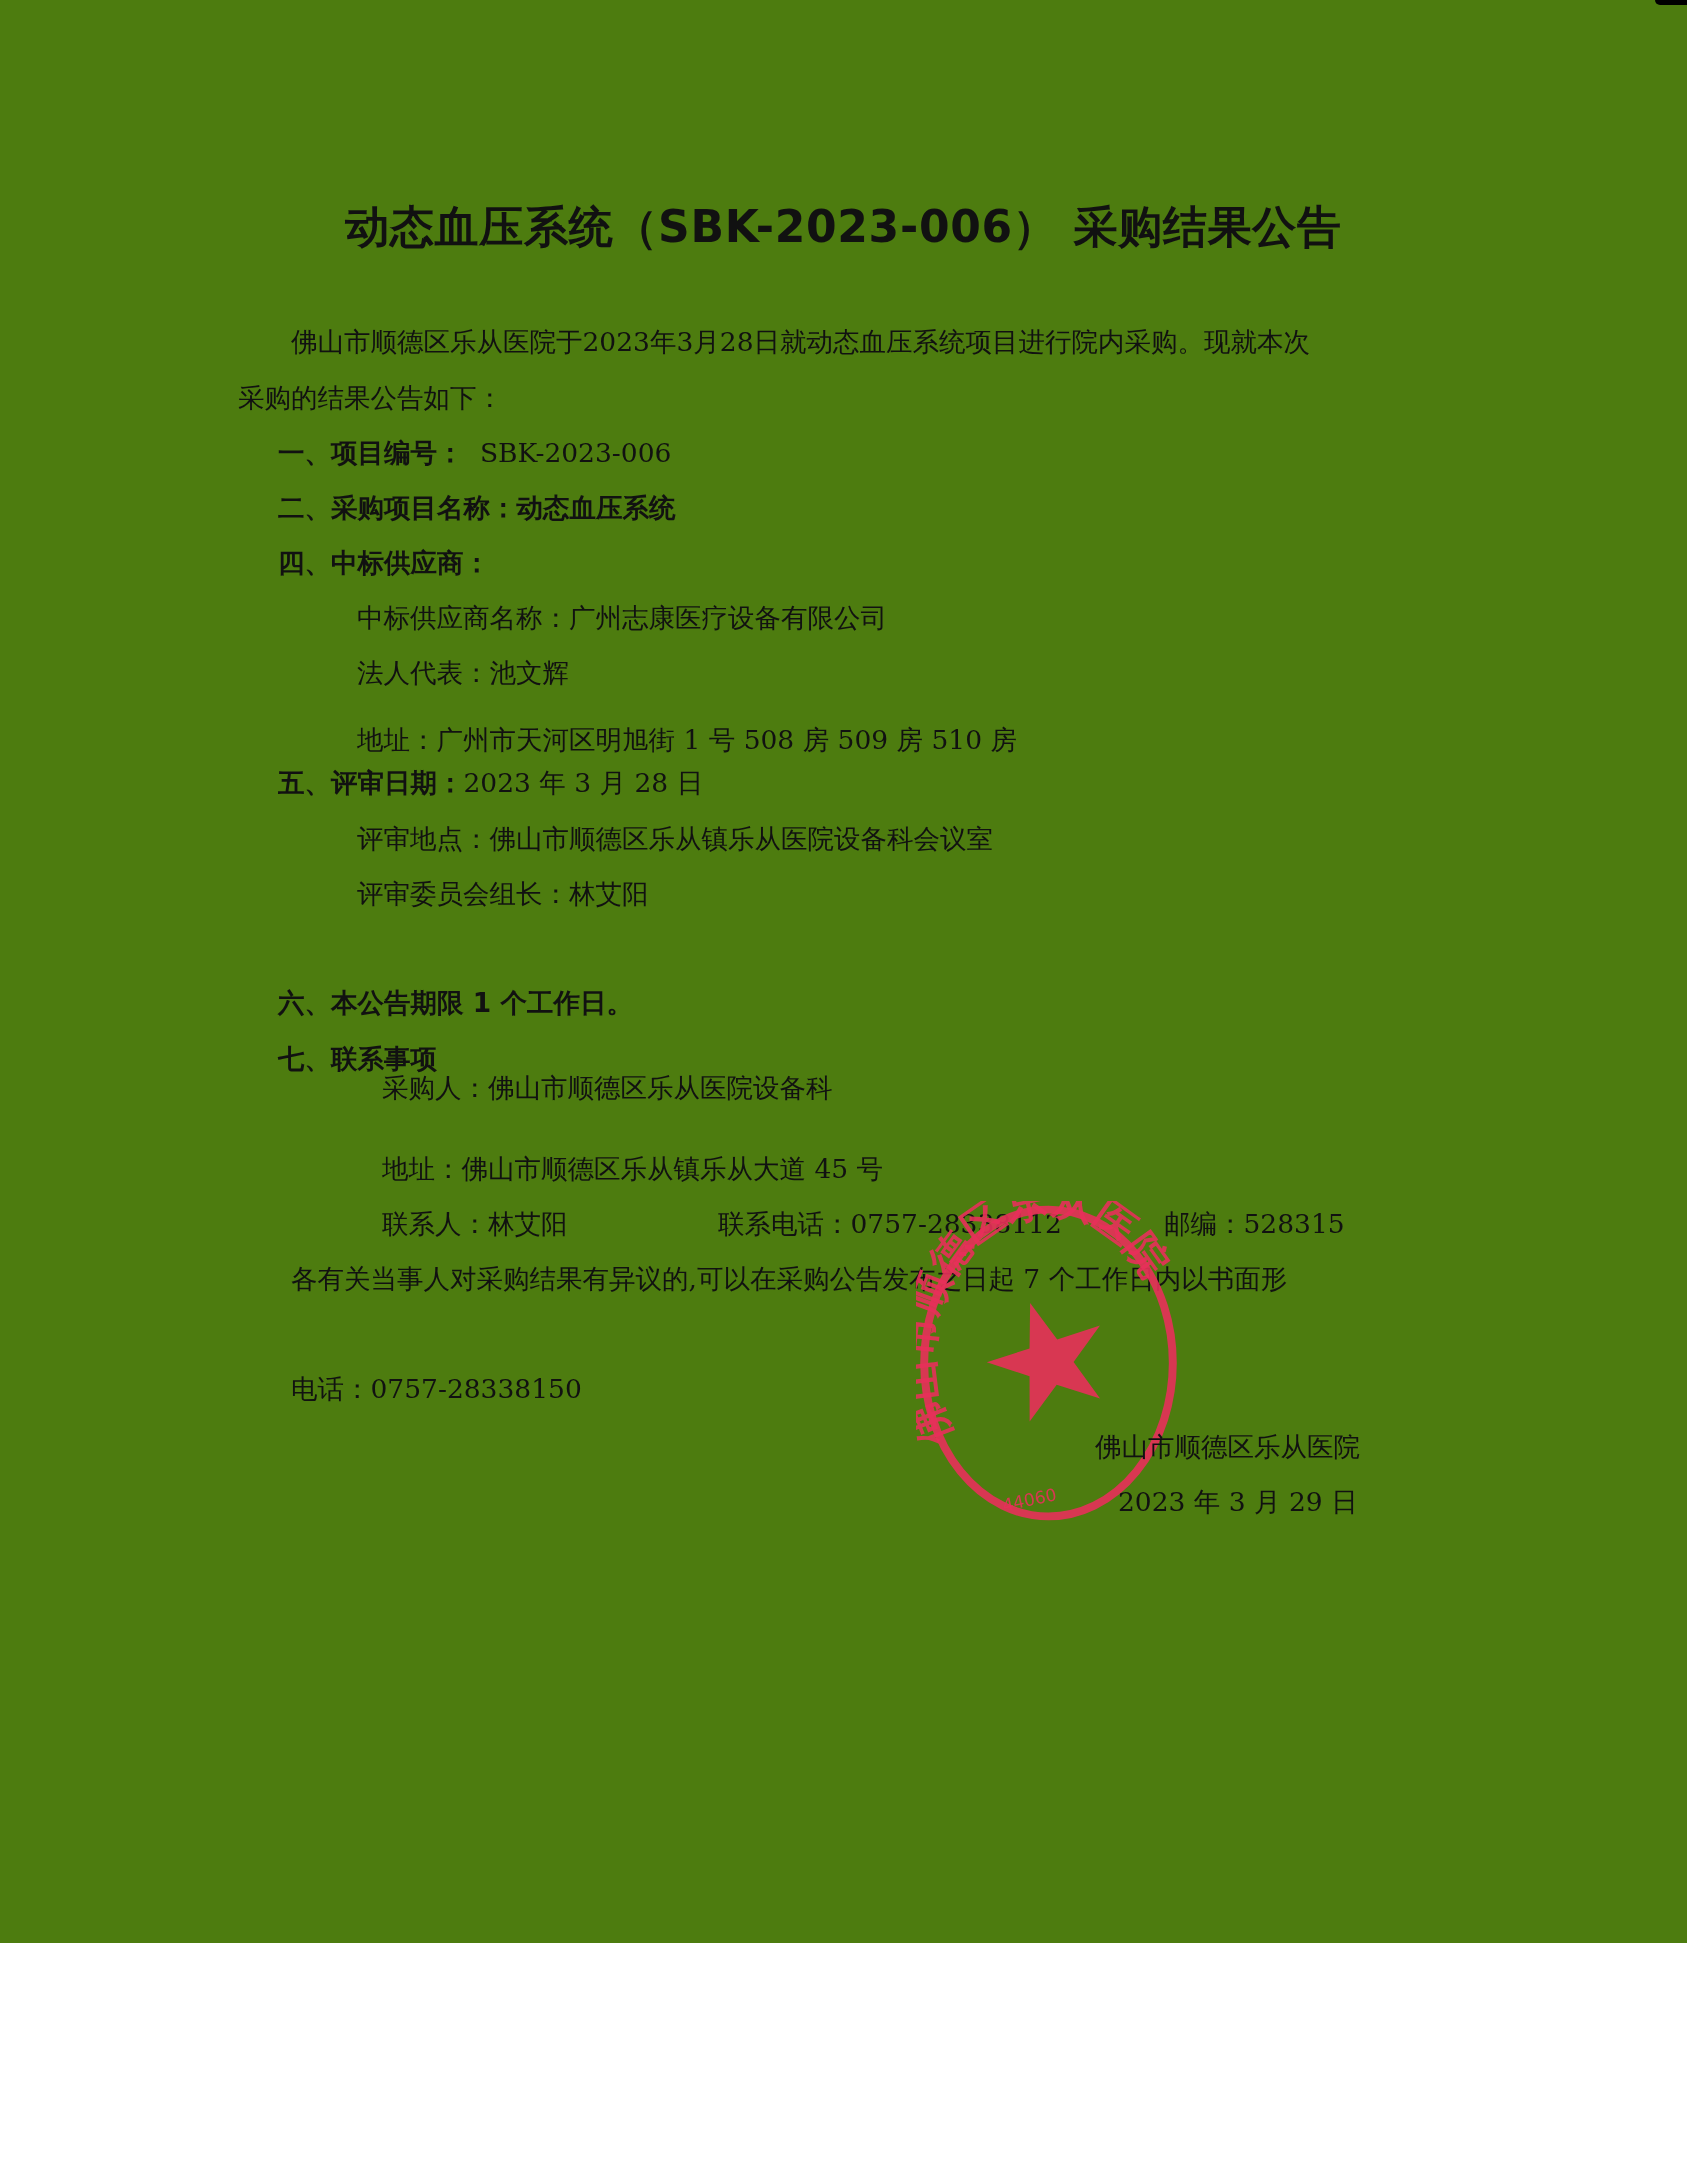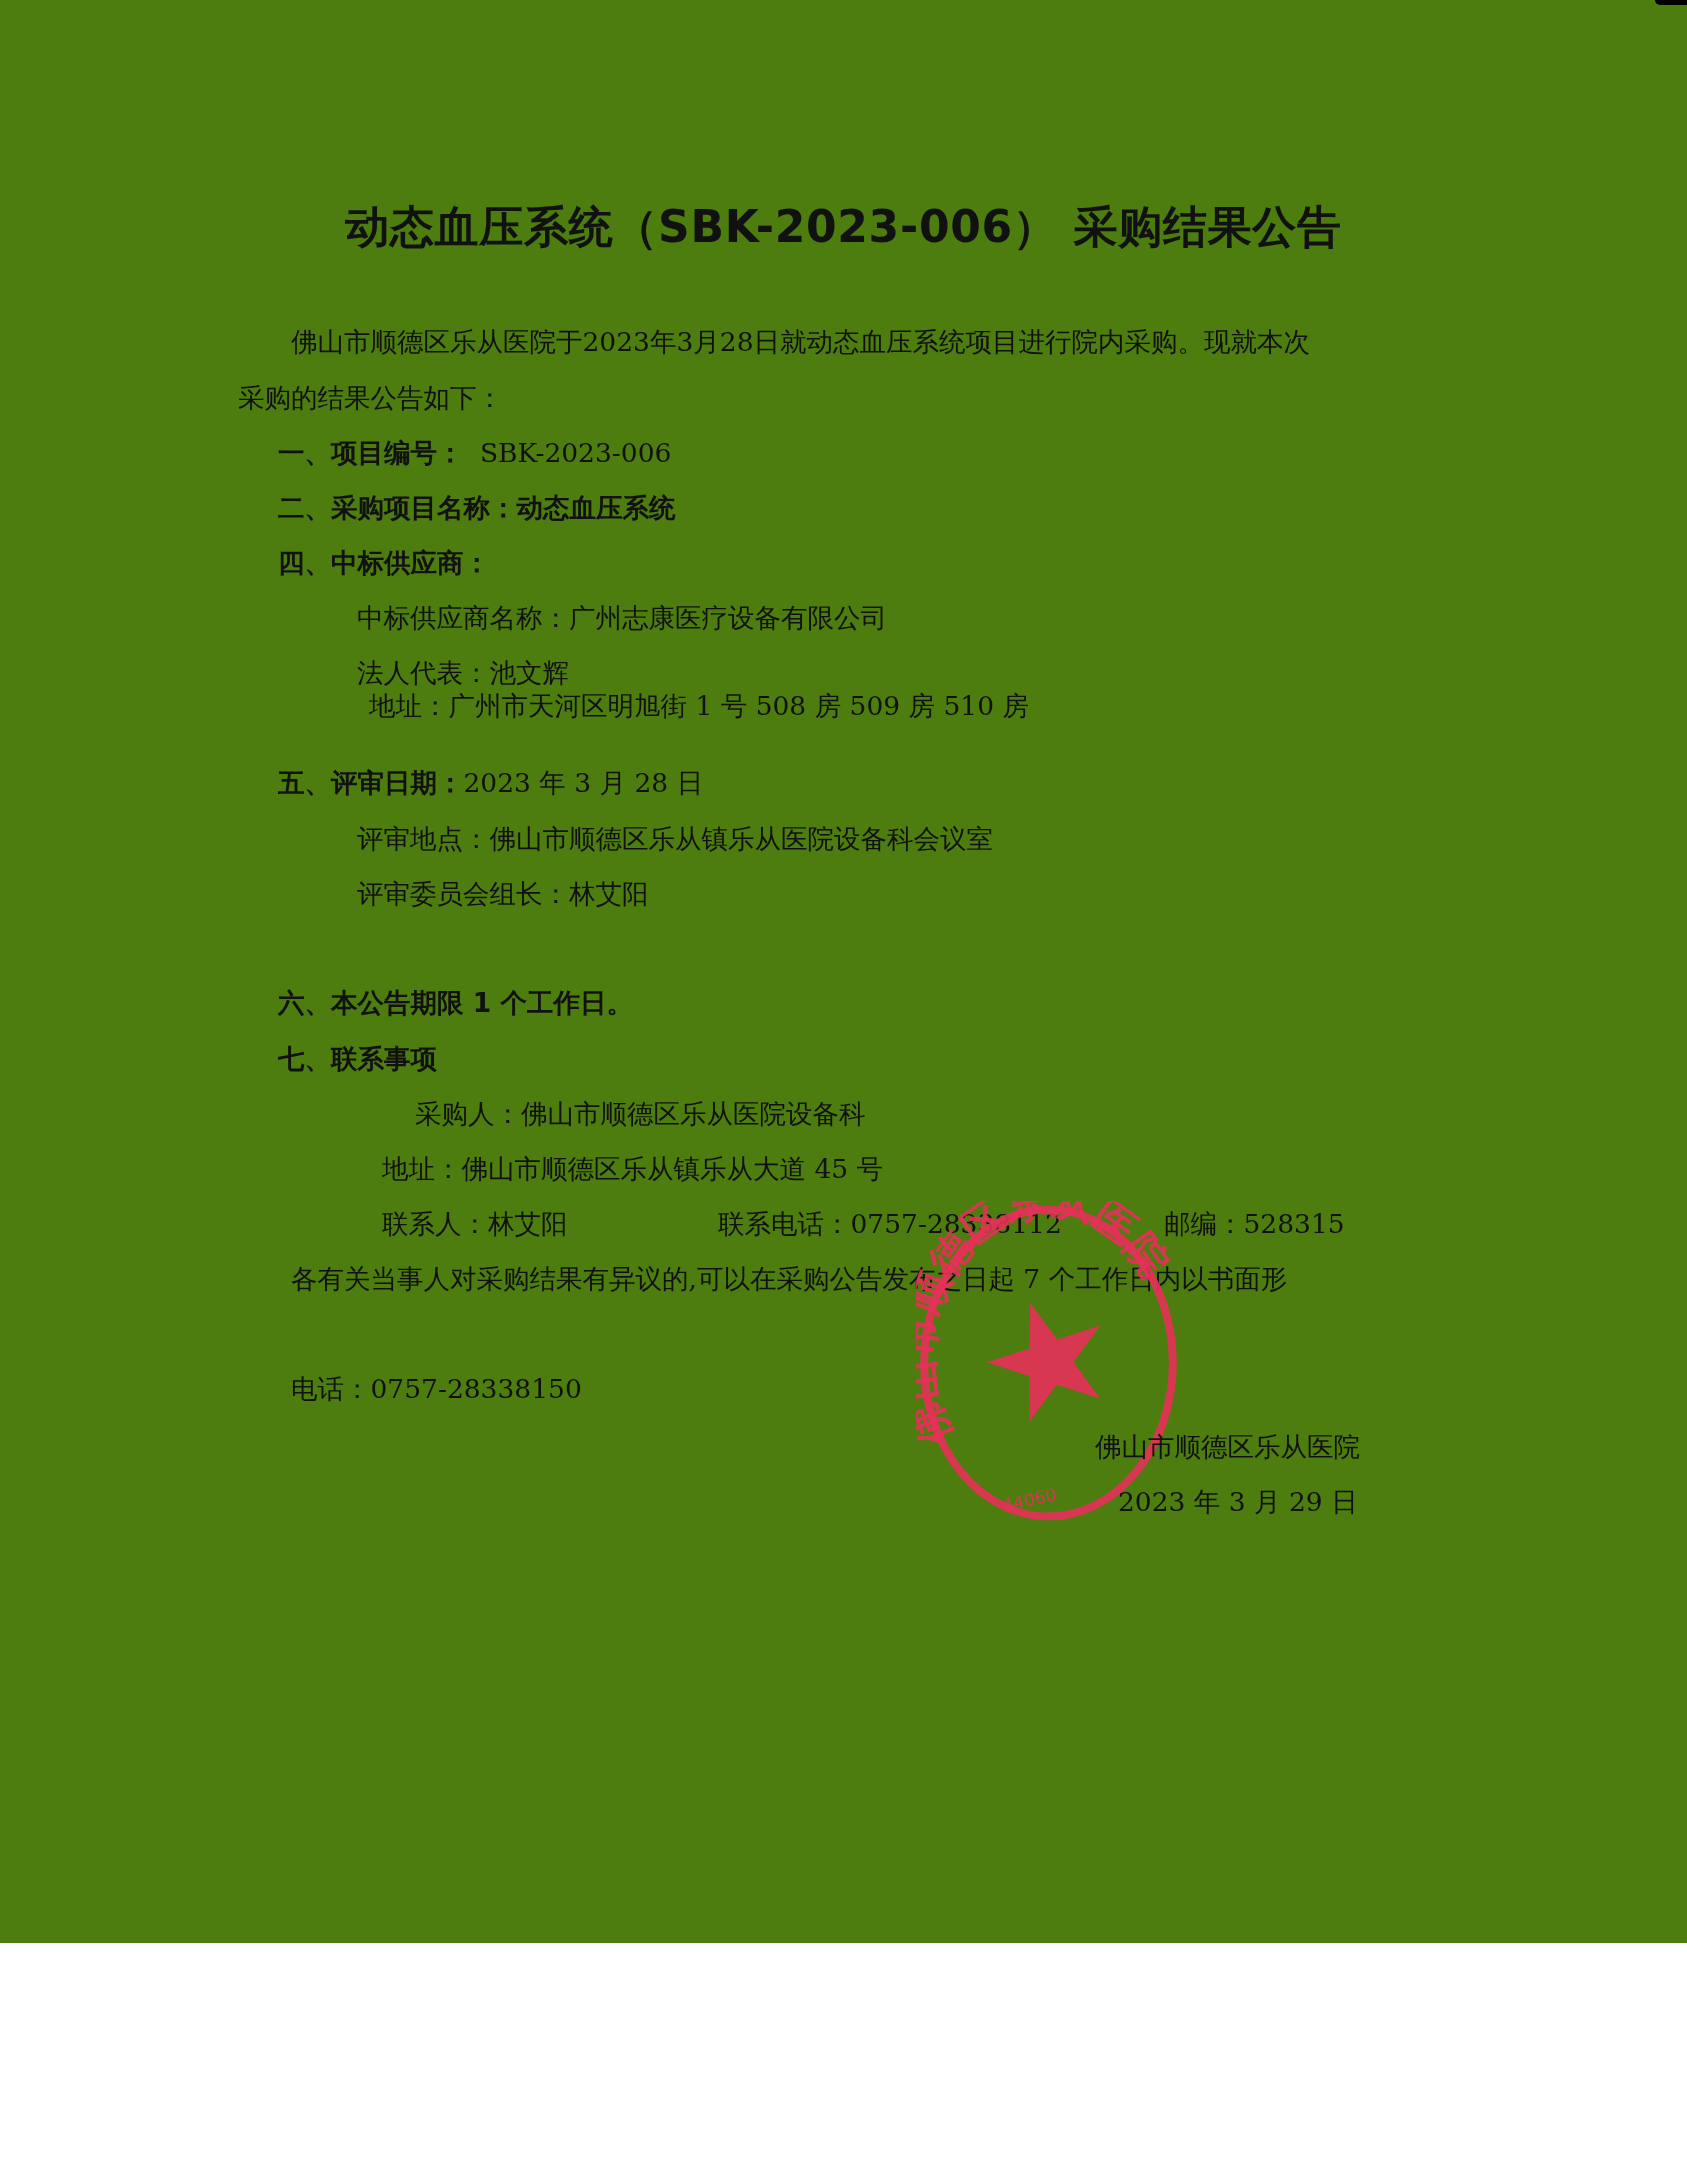--- a/index.html
+++ b/index.html
@@ -30,31 +30,31 @@
     <span style="margin-left:8px;">SBK-2023-006</span>
   </div>
 
   <div class="line" style="left:278px; top:495px;">
     <span class="bold">二、采购项目名称：</span><span class="bold">动态血压系统</span>
   </div>
 
   <div class="line bold" style="left:278px; top:550px;">四、中标供应商：</div>
   <div class="line" style="left:357px; top:605px;">中标供应商名称：广州志康医疗设备有限公司</div>
   <div class="line" style="left:357px; top:660px;">法人代表：池文辉</div>
-  <div class="line" style="left:357px; top:693px;margin-left:12px;">地址：广州市天河区明旭街 1 号 508 房 509 房 510 房</div>
+  <div class="line" style="left:357px; top:727px;">地址：广州市天河区明旭街 1 号 508 房 509 房 510 房</div>
 
   <div class="line" style="left:278px; top:770px;">
     <span class="bold">五、评审日期：</span><span>2023 年 3 月 28 日</span>
   </div>
   <div class="line" style="left:357px; top:826px;">评审地点：佛山市顺德区乐从镇乐从医院设备科会议室</div>
   <div class="line" style="left:357px; top:881px;">评审委员会组长：林艾阳</div>
 
   <div class="line bold" style="left:278px; top:990px;">六、本公告期限 1 个工作日。</div>
   <div class="line bold" style="left:278px; top:1046px;">七、联系事项</div>
-  <div class="line" style="left:382px; top:1101px;margin-left:33px;">采购人：佛山市顺德区乐从医院设备科</div>
+  <div class="line" style="left:382px; top:1075px;">采购人：佛山市顺德区乐从医院设备科</div>
   <div class="line" style="left:382px; top:1156px;">地址：佛山市顺德区乐从镇乐从大道 45 号</div>
   <div class="line" style="left:382px; top:1211px;">联系人：林艾阳</div>
   <div class="line" style="left:718px; top:1211px;">联系电话：0757-28338112</div>
   <div class="line" style="left:1164px; top:1211px;">邮编：528315</div>
 
   <div class="line" style="left:291px; top:1266px;">各有关当事人对采购结果有异议的,可以在采购公告发布之日起 7 个工作日内以书面形</div>
   <div class="line" style="left:291px; top:1376px;text-align:center;">电话：0757-28338150</div>
 
   <svg class="stamp" viewBox="0 0 400 490">
     <defs>

